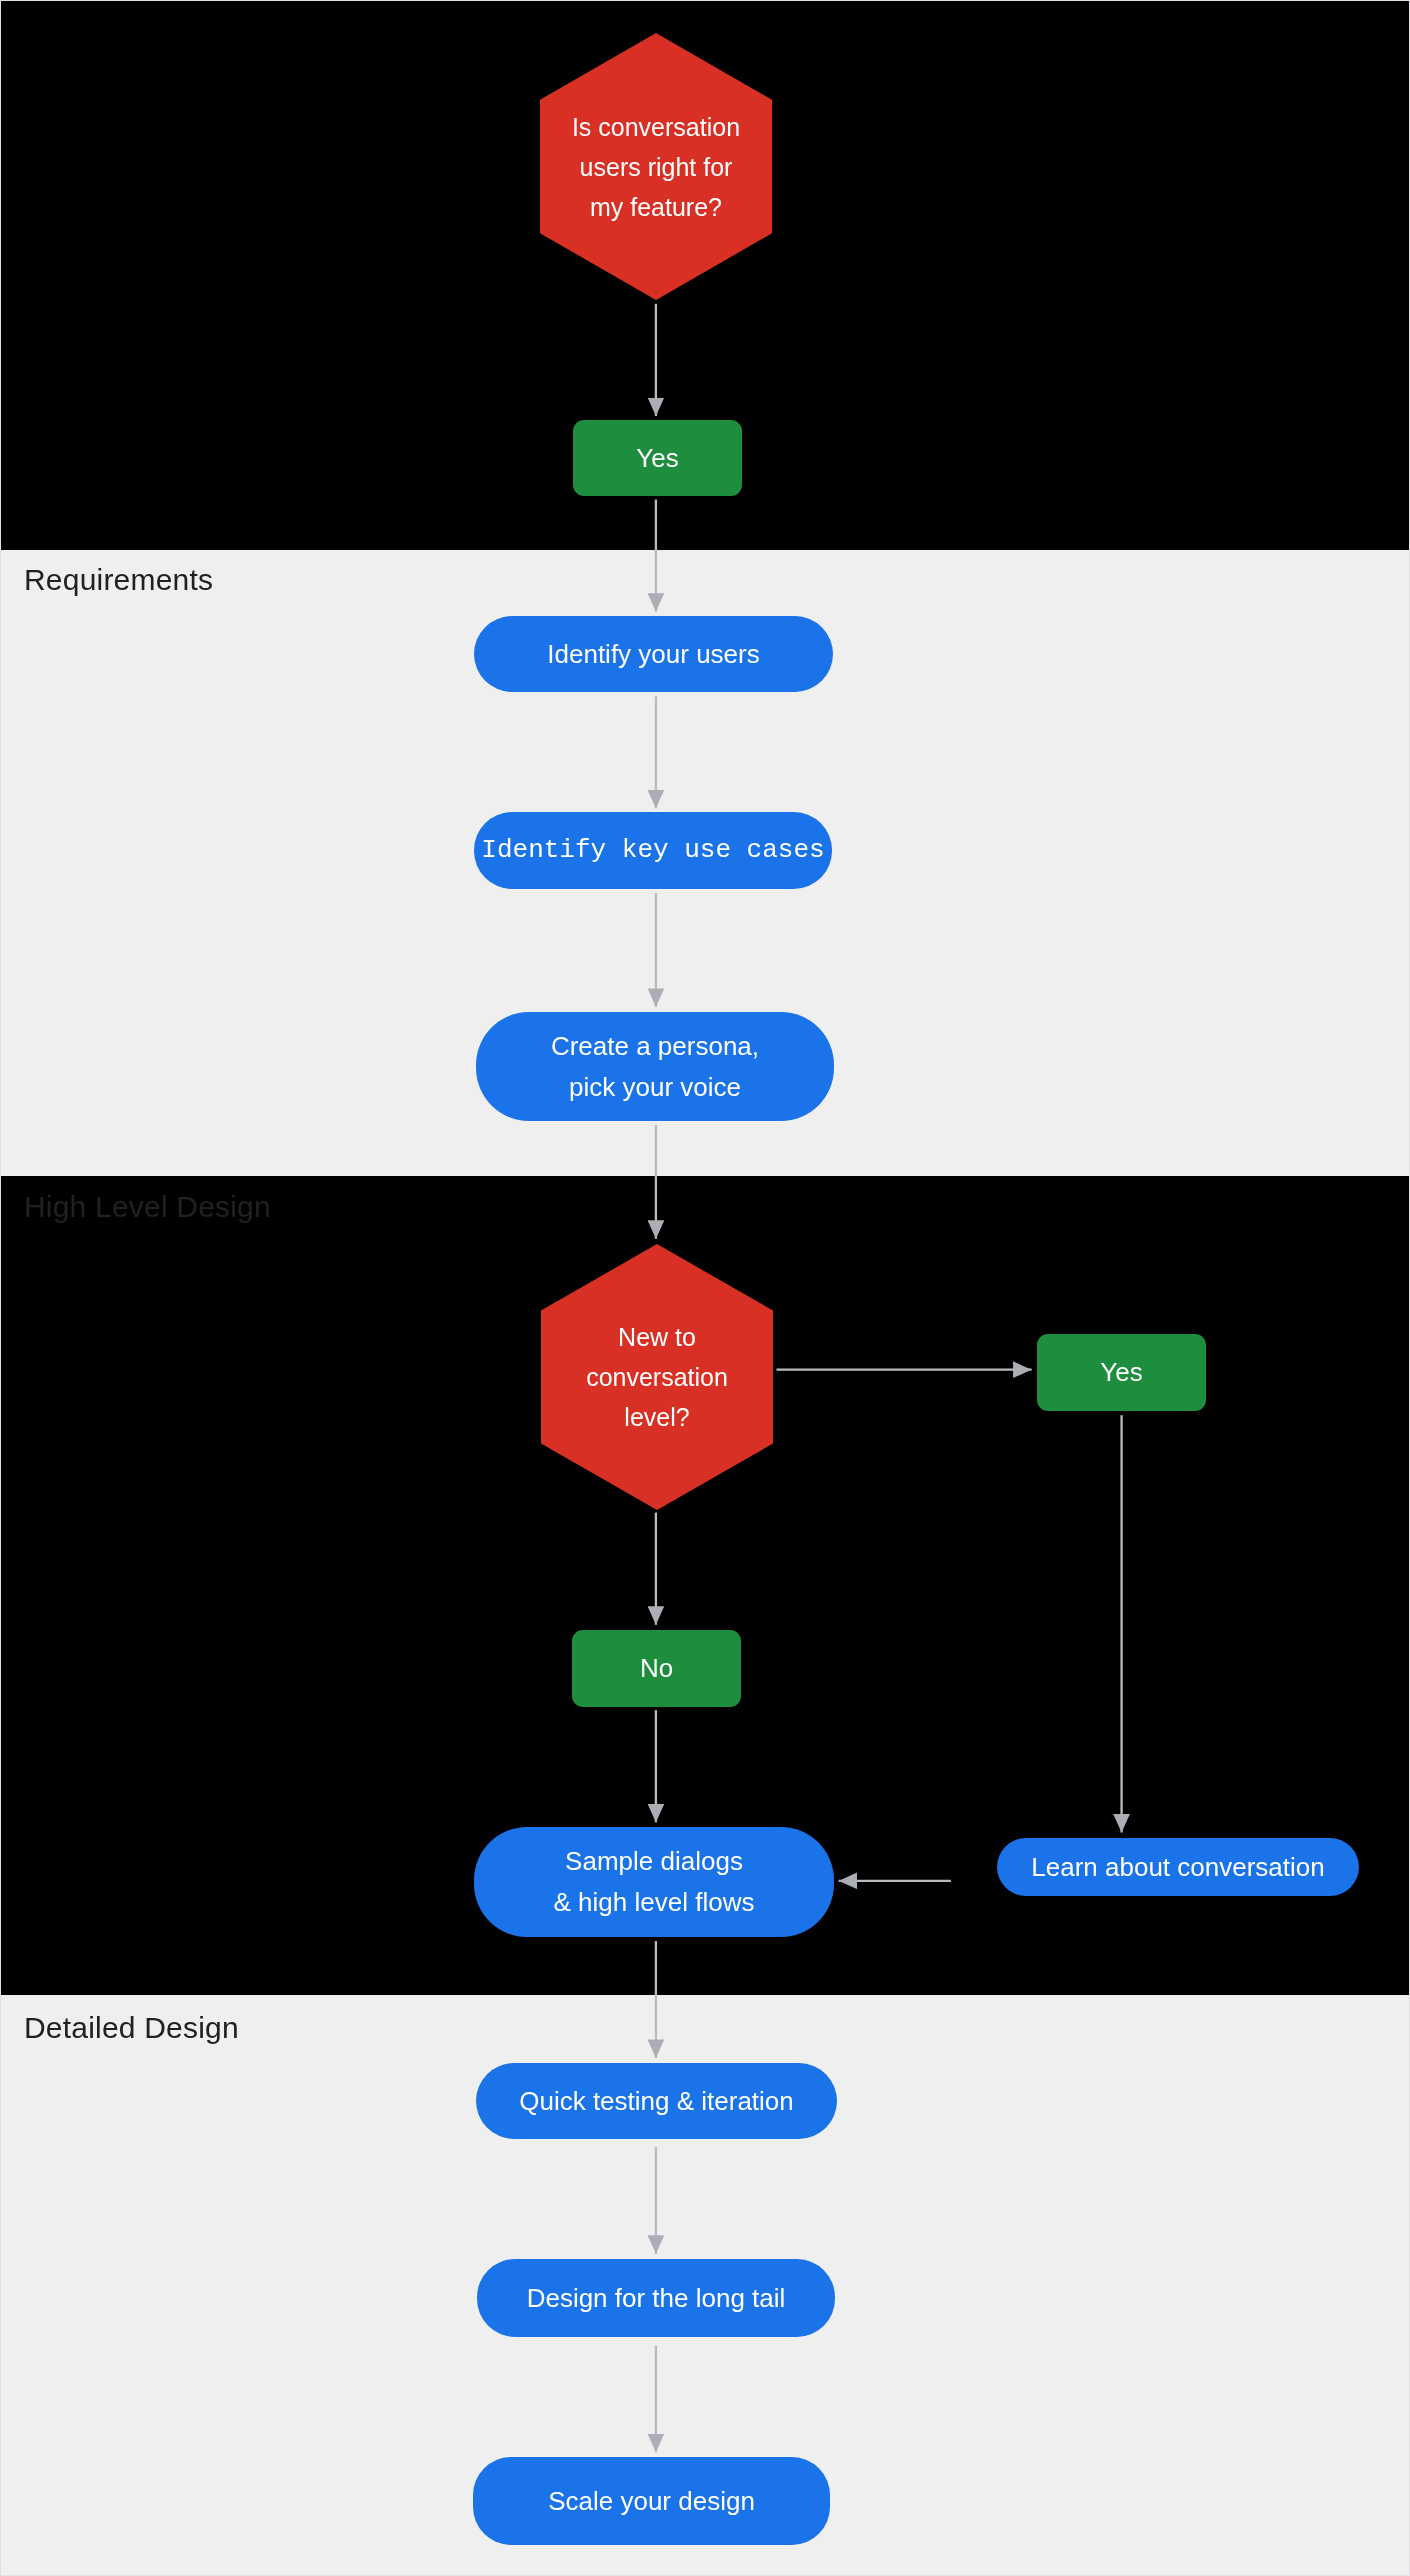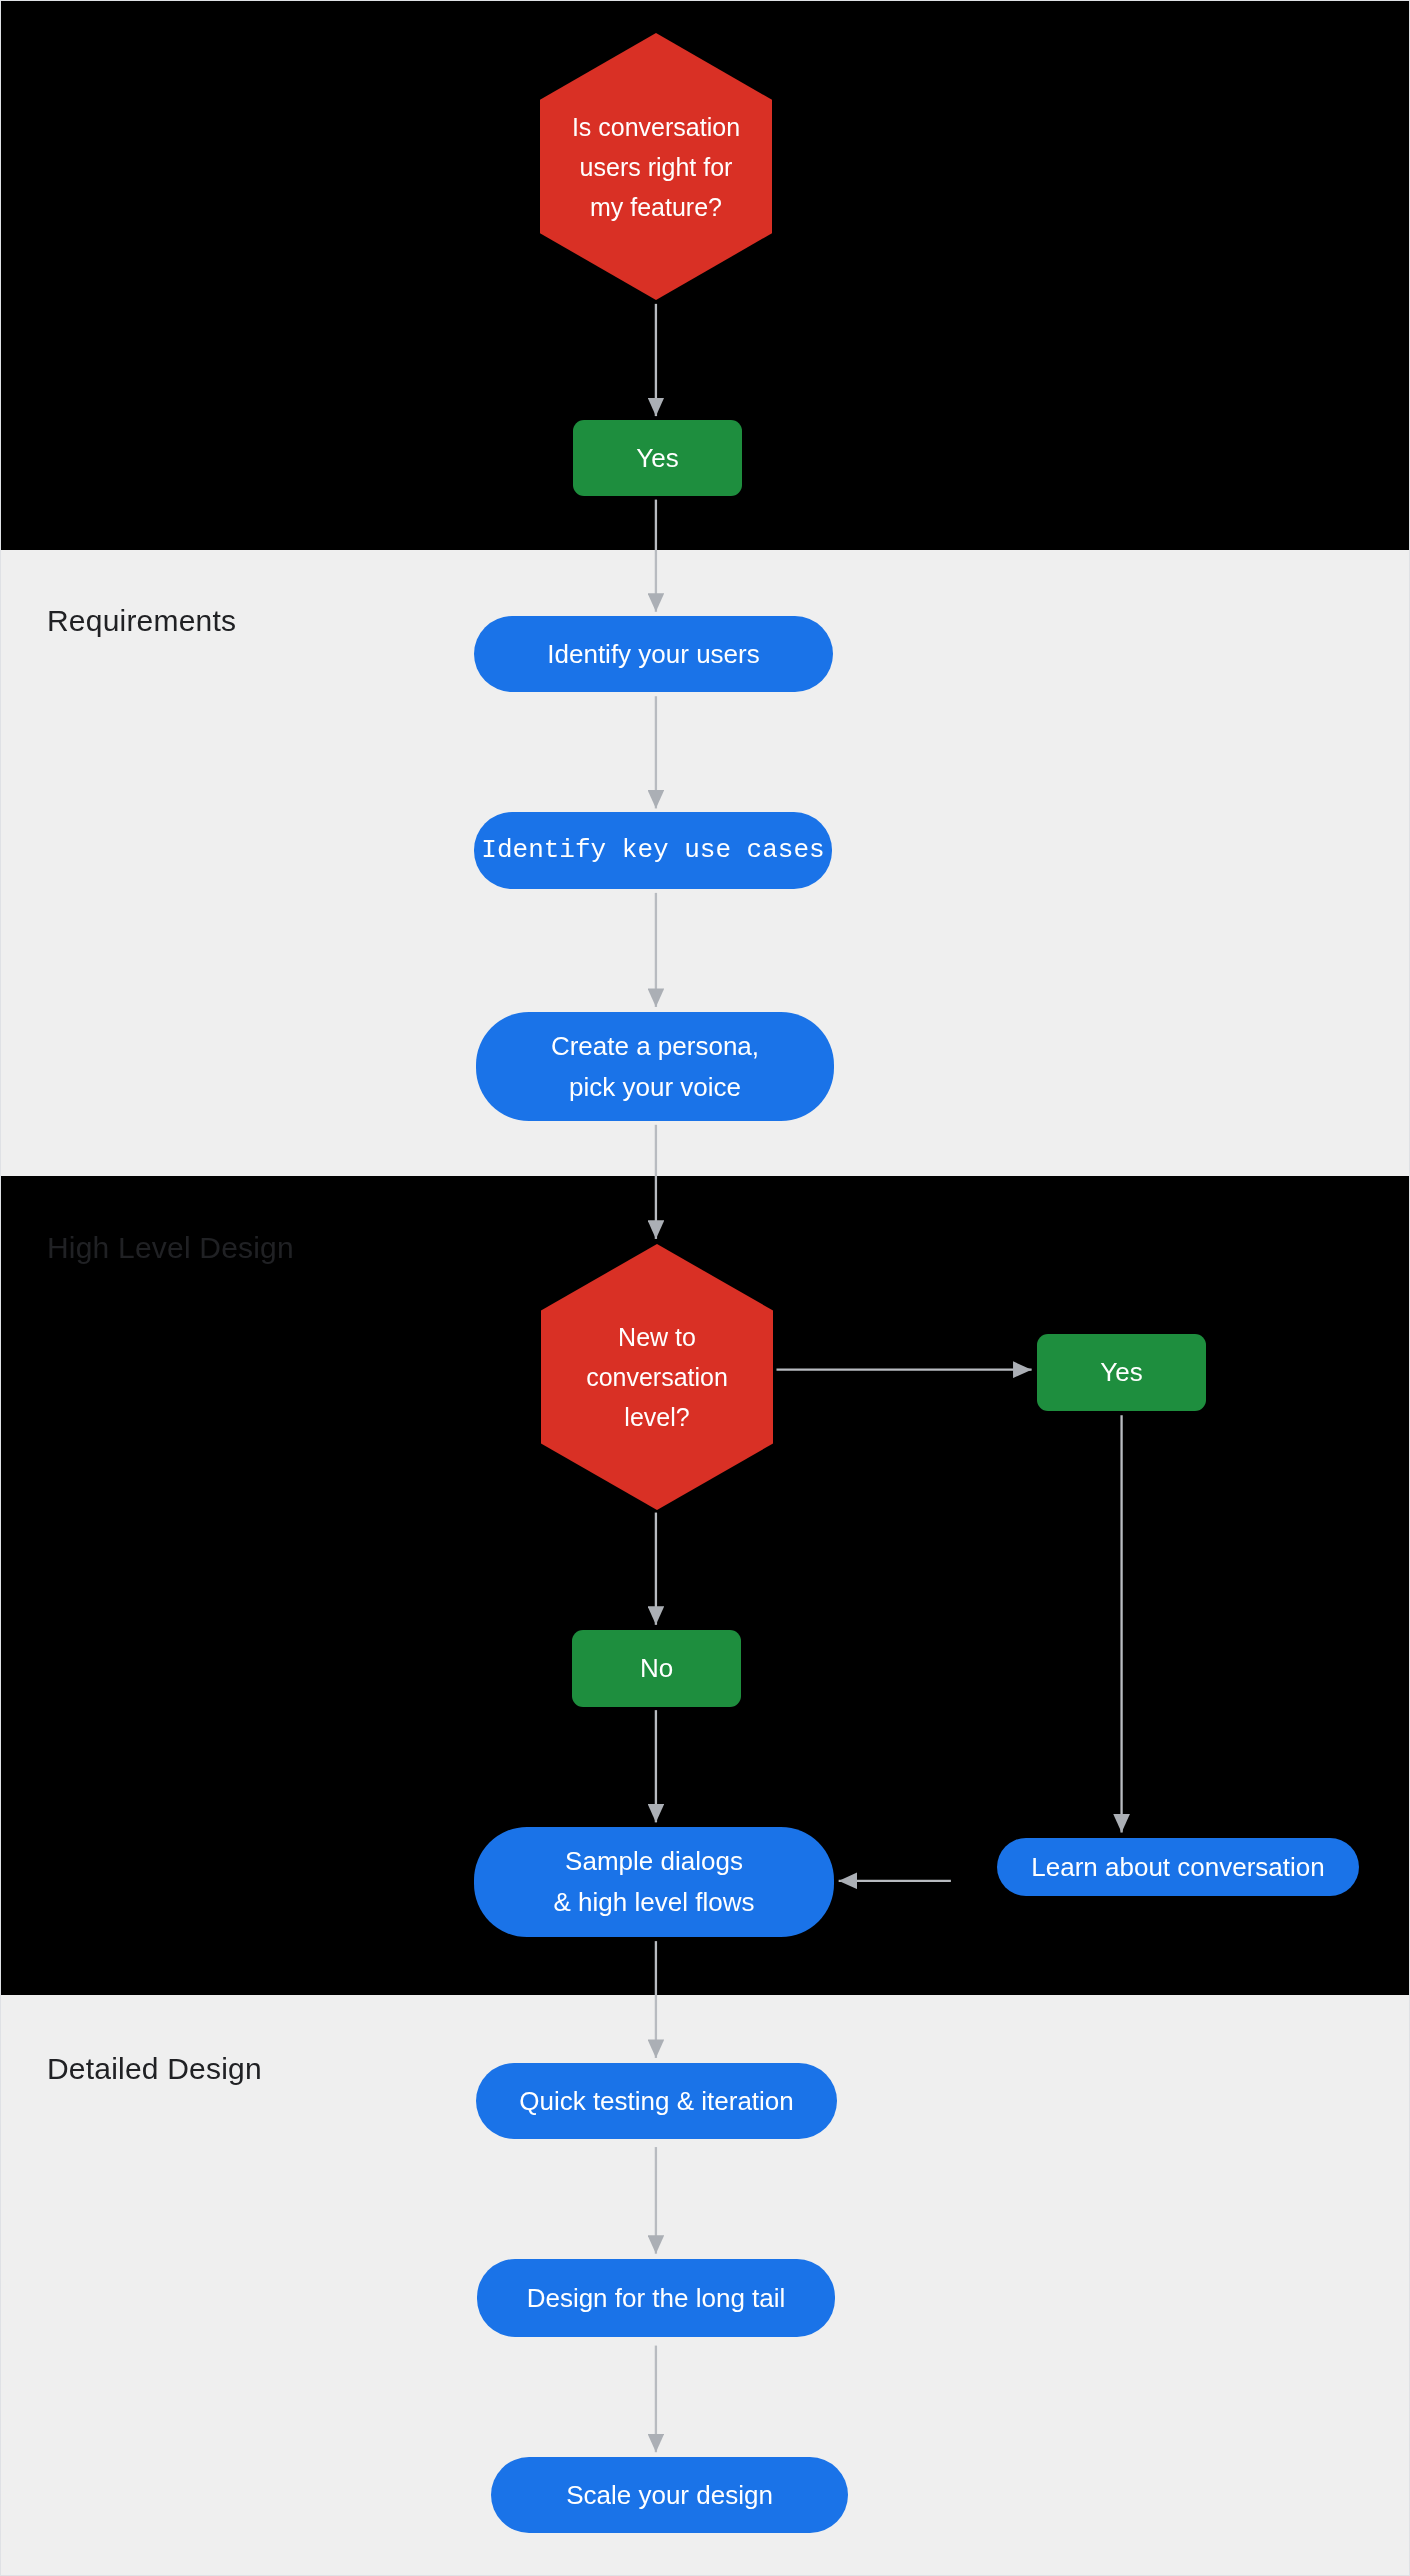--- a/index.html
+++ b/index.html
@@ -14,26 +14,25 @@
     overflow: hidden;
     font-family: "Liberation Sans", "DejaVu Sans", sans-serif;
   }
 
   .section { position: absolute; left: 0; width: 100%; }
   .section.dark  { background: var(--section-dark-bg, #000000); }
   .section.light { background: var(--section-light-bg, #efefef); }
 
   .section-label {
     position: absolute;
-    left: 46px;
+    left: 23px;
     font-size: 30px;
     line-height: 37px;
     color: var(--section-label-text, #202124);
     letter-spacing: 0.2px;
-    margin-top: 41px;
   }
 
   .arrows {
     position: absolute;
     left: 0; top: 0;
     width: 1410px; height: 2576px;
     pointer-events: none;
   }
   .arrows line { stroke: var(--arrow-line, #b8bbc0); stroke-width: 2.5; }
   .arrowhead-shape { fill: var(--arrow, #abafb5); }
@@ -147,18 +146,18 @@
   </div>
 
   <div class="node process" style="left:475px; top:2062px; width:361px; height:76px;">
     <span>Quick testing &amp; iteration</span>
   </div>
 
   <div class="node process" style="left:476px; top:2258px; width:358px; height:78px;">
     <span>Design for the long tail</span>
   </div>
 
-  <div class="node process" style="left:490px; top:2456px; width:357px; height:76px;">
+  <div class="node process" style="left:472px; top:2456px; width:357px; height:88px;">
     <span>Scale your design</span>
   </div>
 
 </div>
 
 
 </body></html>

